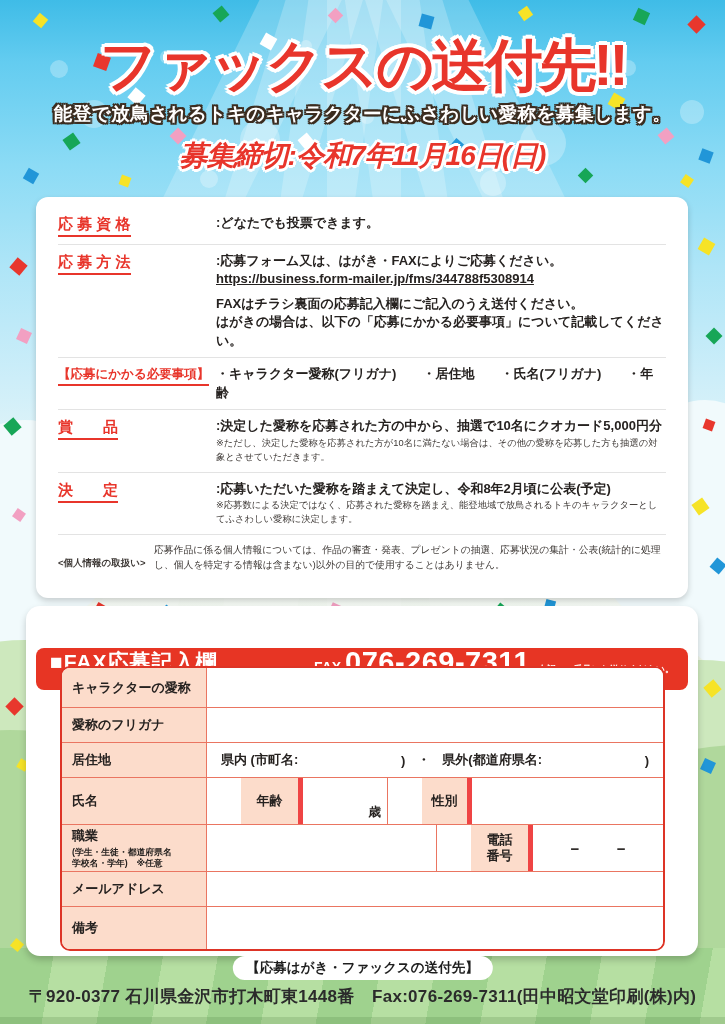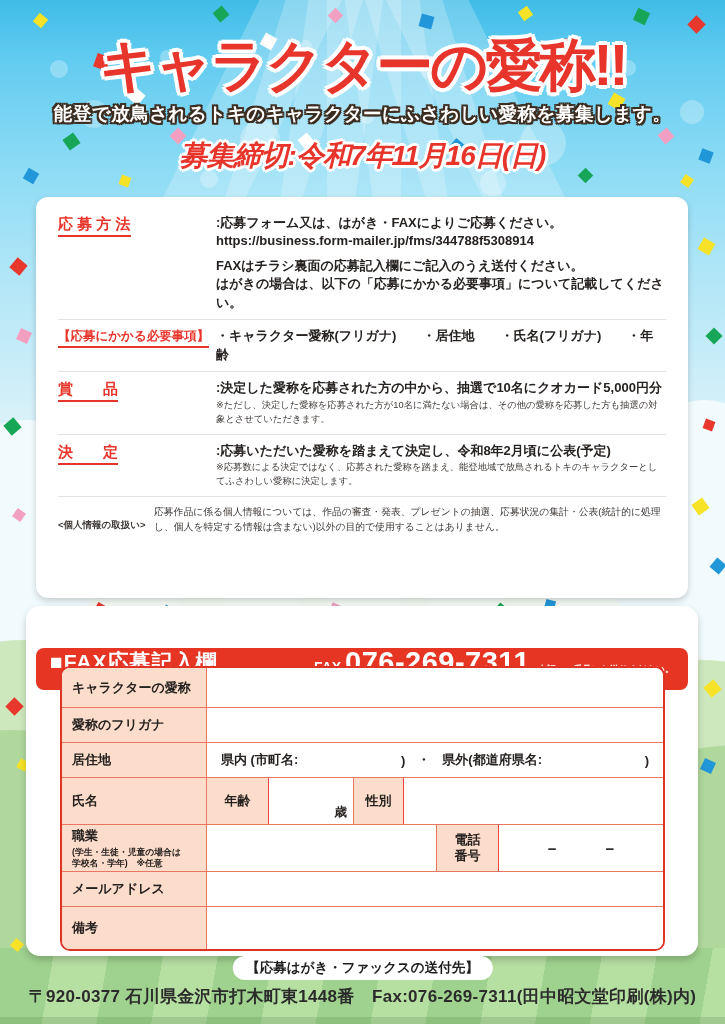--- a/index.html
+++ b/index.html
@@ -49,21 +49,21 @@
   }
   .sec{display:flex;align-items:flex-start;padding:7px 0;}
   .sec + .sec,.meta-row{border-top:1px solid #e3e3e3;}
   .sec-label{flex:0 0 158px;color:#e8352b;font-weight:bold;font-size:15px;margin-top:1px;}
   .sec-label span{display:inline-block;border-bottom:2px solid #e8352b;padding-bottom:1px;}
   .sec-label.small{font-size:12.5px;}
   .sec-body{flex:1;min-width:0;}
   .val-line{font-size:13px;font-weight:600;color:#262220;line-height:1.42;}
   .sec-note{font-size:9.3px;color:#3d3835;line-height:1.5;margin-top:1px;}
   .sec-note:empty{display:none;}
-  #sec-method .val-line:nth-child(2){margin-bottom:6px;}
+  #sec-method .val-line:nth-child(2){margin-bottom:6px;text-decoration:underline;}
   .meta-row{display:flex;align-items:flex-start;padding:7px 0;}
   .meta-label{flex:0 0 96px;font-size:9.5px;font-weight:bold;color:#3d3835;margin-top:15px;}
   .meta-body{flex:1;font-size:9.8px;color:#3d3835;line-height:1.55;}
   
   .fax-white{position:absolute;left:26px;top:606px;width:672px;height:350px;z-index:5;
     background:#fff;border-radius:14px;box-shadow:0 4px 7px rgba(0,0,0,.2);}
   .fax-band{position:absolute;left:36px;top:616px;width:652px;height:42px;z-index:6;
     background:#e73524;border-radius:8px;display:flex;align-items:flex-start;padding:0 14px;color:#fff;margin-top:32px;}
   .fax-heading{font-size:21px;font-weight:900;letter-spacing:1px;}
   .fax-right{margin-left:auto;display:flex;align-items:baseline;}
@@ -79,23 +79,23 @@
     display:flex;flex-direction:column;justify-content:center;padding:2px 10px;
     font-size:13px;font-weight:bold;color:#262220;}
   .fcell-label .sub{font-size:8.8px;font-weight:bold;white-space:pre-line;line-height:1.3;margin-top:2px;}
   .fcell-value{flex:1;min-width:0;background:#fff;}
   .res-line{display:flex;align-items:center;width:100%;padding:0 14px;font-size:13px;font-weight:bold;color:#262220;}
   .res-sp{flex:1;}
   .res-sep{margin:0 12px;}
   .name-col{flex:0 0 230px;border-right:1px solid #ea7561;display:flex;flex-direction:column;}
   .furigana{height:17px;border-bottom:1px dashed #ec8a76;font-size:9px;color:#262220;
     padding:2px 8px 0;font-weight:bold;}
-  .mini-label{flex:0 0 62px;background:#fcdccb;border-right:1px solid #ef4444;
+  .mini-label{flex:0 0 62px;background:#fcdccb;border-right:5px solid #ef4444;
     display:flex;align-items:center;justify-content:center;font-size:13px;font-weight:bold;
-    color:#262220;text-align:center;white-space:pre-line;line-height:1.25;}
+    color:#262220;text-align:center;white-space:pre-line;line-height:1.25;margin-left:34px;}
   .age-val{flex:0 0 85px;position:relative;border-right:1px solid #ea7561;}
   .age-unit{position:absolute;right:6px;bottom:3px;font-size:12.5px;font-weight:bold;color:#262220;}
   .sex-label{flex:0 0 50px;}
   .sex-val{flex:1;}
   .phone-val{flex:1;display:flex;align-items:center;justify-content:space-evenly;
     font-size:15px;font-weight:bold;color:#262220;}
   
   .send-pill{position:absolute;top:956px;left:50%;transform:translateX(-50%);z-index:7;
     background:#fff;border-radius:13px;padding:3px 14px;font-size:13.5px;font-weight:bold;color:#1e1e1e;white-space:nowrap;}
   .address{position:absolute;top:985px;left:0;width:100%;text-align:center;z-index:7;
@@ -180,26 +180,35 @@
       <div class="confetti" style="left: 545px; top: 600px; width: 10px; height: 10px; background: rgb(33, 150, 216); transform: rotate(15deg);"></div>
       <div class="confetti" style="left: 8px; top: 700px; width: 13px; height: 13px; background: rgb(232, 55, 45); transform: rotate(45deg);"></div>
       <div class="confetti" style="left: 18px; top: 760px; width: 10px; height: 10px; background: rgb(246, 227, 39); transform: rotate(30deg);"></div>
       <div class="confetti" style="left: 706px; top: 682px; width: 13px; height: 13px; background: rgb(246, 227, 39); transform: rotate(50deg);"></div>
       <div class="confetti" style="left: 702px; top: 760px; width: 12px; height: 12px; background: rgb(33, 150, 216); transform: rotate(25deg);"></div>
       <div class="confetti" style="left: 12px; top: 940px; width: 10px; height: 10px; background: rgb(246, 227, 39); transform: rotate(40deg);"></div>
       <div class="confetti" style="left: 640px; top: 418px; width: 13px; height: 13px; background: rgb(246, 227, 39); transform: rotate(35deg);"></div>
     </div>
 
   <header class="head">
-    <h1 class="title">キャラクターの愛称!!</h1>
+    <h1 class="title">ファックスの送付先!!</h1>
     <div class="subtitle">能登で放鳥されるトキのキャラクターにふさわしい愛称を募集します。</div>
     <div class="deadline">募集締切:令和7年11月16日(日)</div>
   </header>
 
   <section class="info-box">
+    <div class="sec">
+      <div class="sec-label"><span>応 募 資 格</span></div>
+      <div class="sec-body">
+        <div>
+            <div class="val-line">:どなたでも投票できます。</div>
+          </div>
+
+      </div>
+    </div>
     <div class="sec" id="sec-method">
       <div class="sec-label"><span>応 募 方 法</span></div>
       <div class="sec-body">
         <div>
             <div class="val-line">:応募フォーム又は、はがき・FAXによりご応募ください。</div>
             <div class="val-line">https://business.form-mailer.jp/fms/344788f5308914</div>
             <div class="val-line">FAXはチラシ裏面の応募記入欄にご記入のうえ送付ください。</div>
             <div class="val-line">はがきの場合は、以下の「応募にかかる必要事項」について記載してください。</div>
           </div>
 
@@ -284,21 +293,21 @@
       <div class="mini-label">年齢</div>
       <div class="age-val">
         <span class="age-unit">歳</span>
       </div>
       <div class="mini-label sex-label">性別</div>
       <div class="fcell-value sex-val"></div>
     </div>
     <div class="frow" style="height:47px">
       <div class="fcell-label">
         <span>職業</span>
-        <span class="sub">(学生・生徒・児童の場合は
+        <span class="sub">(学生・生徒・都道府県名
 学校名・学年)　※任意</span>
       </div>
       <div class="name-col"></div>
       <div class="mini-label">電話
 番号</div>
       <div class="phone-val">
         <span>−</span>
         <span>−</span>
       </div>
     </div>

